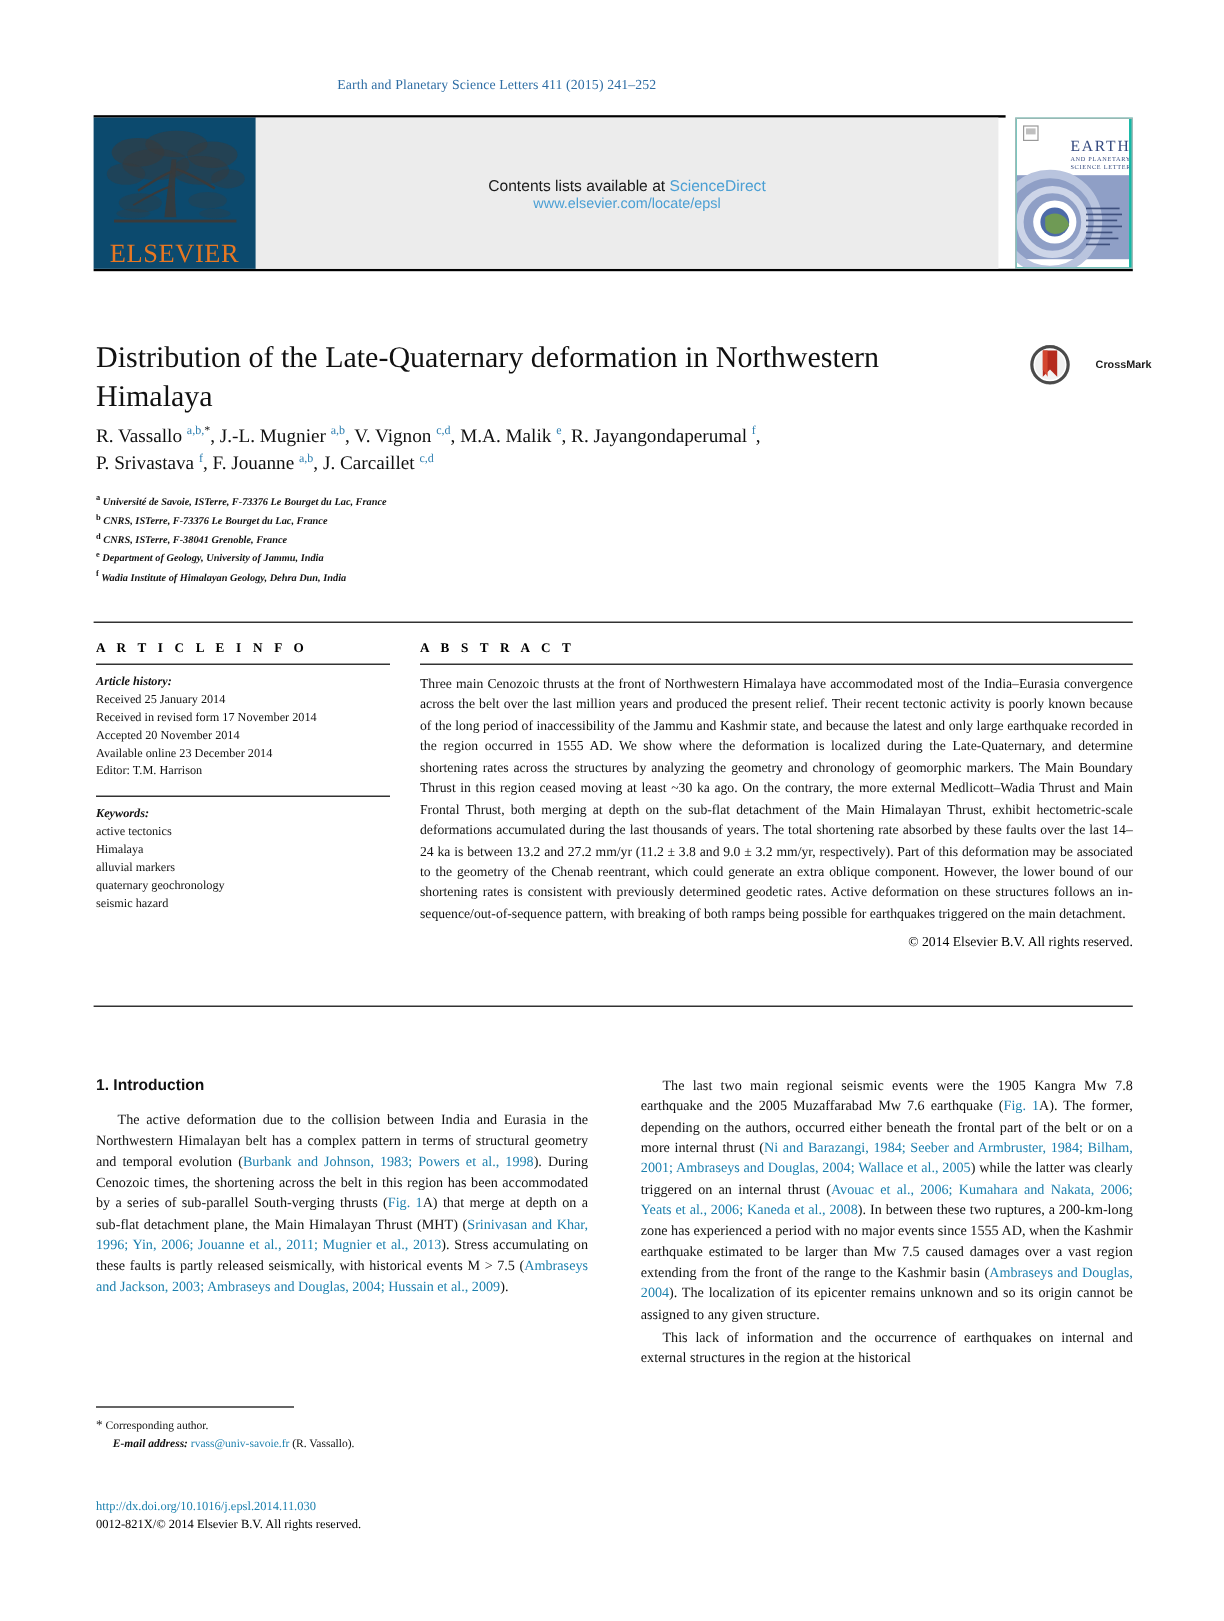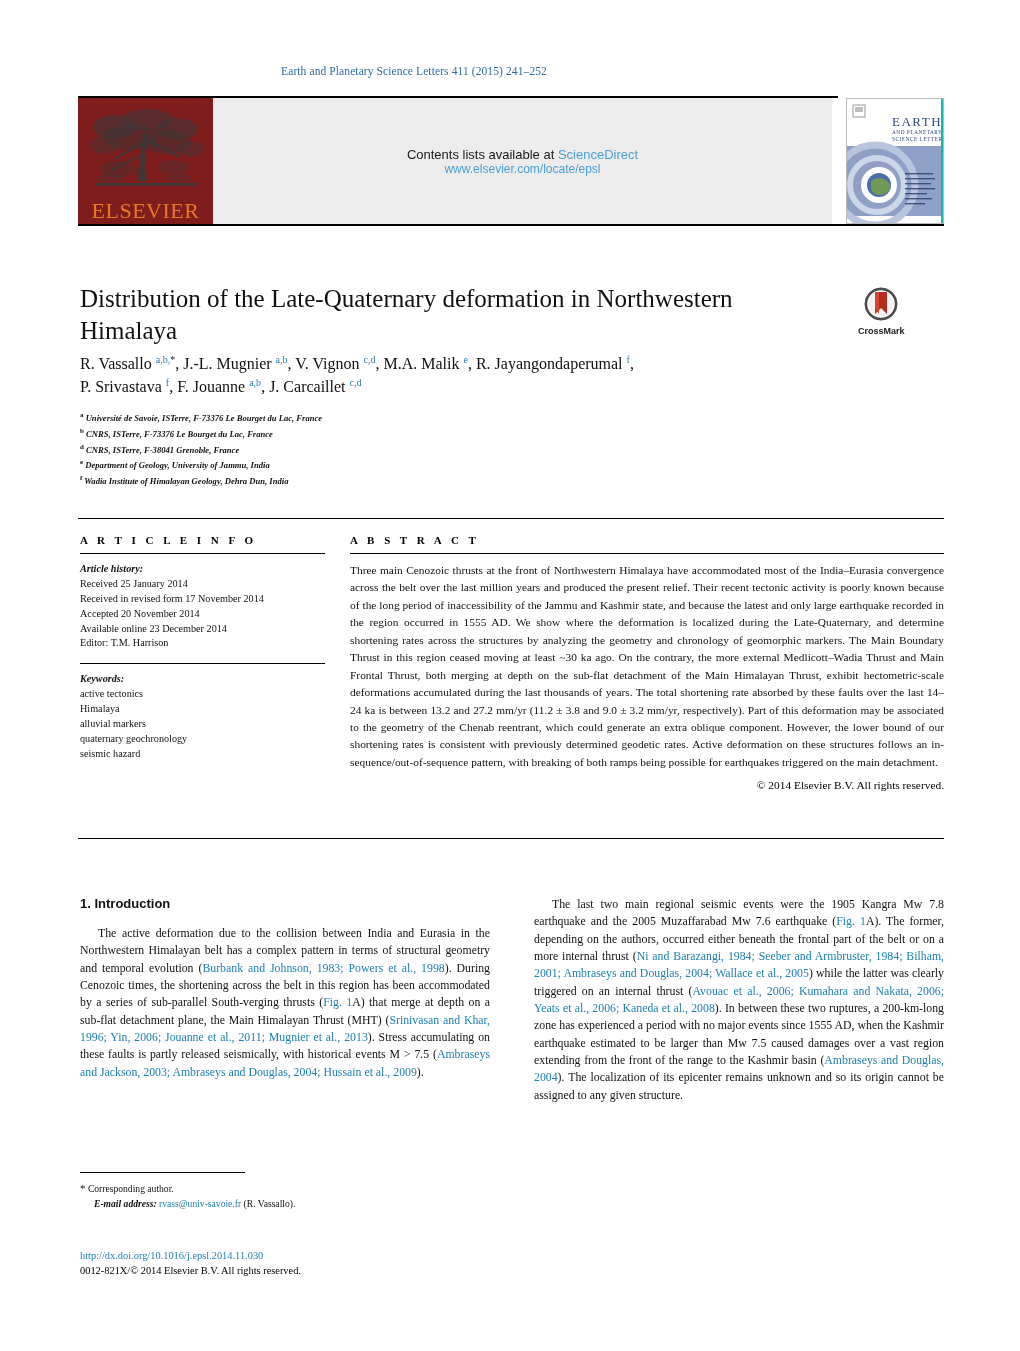--- a/index.html
+++ b/index.html
@@ -51,21 +51,21 @@
   }
   .mast-row {
     display: flex;
     align-items: stretch;
     height: 126px;
   }
   .mast-logo {
     width: 135px;
     flex: 0 0 135px;
     position: relative;
-    background: #7f1d1d;
+    background: #0c4a6e;
     display: flex;
     flex-direction: column;
     justify-content: flex-end;
     align-items: center;
     padding-bottom: 2px;
     box-sizing: border-box;
   }
   .tree-svg { display:block; }
   .elsevier-word {
     font-family: "Liberation Serif", serif;
@@ -125,22 +125,21 @@
     font-size: 25px;
     line-height: 1.28;
     color: #111;
     font-family: "Liberation Serif", serif;
   }
   .crossmark {
     position: absolute;
     left: 858px; top: 287px;
     display: flex;
     align-items: center;
-    gap: 5px;
-    flex-direction: column;
+    gap: 21px;
   }
   .crossmark-label {
     font-family: "Liberation Sans", sans-serif;
     font-size: 9px;
     font-weight: bold;
     color: #1a1a1a;
   }
 
   .authors {
     position: absolute;
@@ -402,20 +401,21 @@
     <div class="abs-copy">© 2014 Elsevier B.V. All rights reserved.</div>
   </div>
 
   <div class="body-cols">
     <div class="col">
       <h2 class="section-head">1. Introduction</h2>
       <p class="para">The active deformation due to the collision between India and Eurasia in the Northwestern Himalayan belt has a complex pattern in terms of structural geometry and temporal evolution (<a class="ref" href="#">Burbank and Johnson, 1983; Powers et al., 1998</a>). During Cenozoic times, the shortening across the belt in this region has been accommodated by a series of sub-parallel South-verging thrusts (<a class="ref" href="#">Fig. 1</a>A) that merge at depth on a sub-flat detachment plane, the Main Himalayan Thrust (MHT) (<a class="ref" href="#">Srinivasan and Khar, 1996; Yin, 2006; Jouanne et al., 2011; Mugnier et al., 2013</a>). Stress accumulating on these faults is partly released seismically, with historical events M &gt; 7.5 (<a class="ref" href="#">Ambraseys and Jackson, 2003; Ambraseys and Douglas, 2004; Hussain et al., 2009</a>).</p>
     </div>
     <div class="col">
       <p class="para">The last two main regional seismic events were the 1905 Kangra Mw 7.8 earthquake and the 2005 Muzaffarabad Mw 7.6 earthquake (<a class="ref" href="#">Fig. 1</a>A). The former, depending on the authors, occurred either beneath the frontal part of the belt or on a more internal thrust (<a class="ref" href="#">Ni and Barazangi, 1984; Seeber and Armbruster, 1984; Bilham, 2001; Ambraseys and Douglas, 2004; Wallace et al., 2005</a>) while the latter was clearly triggered on an internal thrust (<a class="ref" href="#">Avouac et al., 2006; Kumahara and Nakata, 2006; Yeats et al., 2006; Kaneda et al., 2008</a>). In between these two ruptures, a 200-km-long zone has experienced a period with no major events since 1555 AD, when the Kashmir earthquake estimated to be larger than Mw 7.5 caused damages over a vast region extending from the front of the range to the Kashmir basin (<a class="ref" href="#">Ambraseys and Douglas, 2004</a>). The localization of its epicenter remains unknown and so its origin cannot be assigned to any given structure.</p>
+      <p class="para">This lack of information and the occurrence of earthquakes on internal and external structures in the region at the historical</p>
     </div>
   </div>
 
   <div class="footrule"></div>
   <div class="footnote">
     <div>
       <span class="star">*</span>
       <span>Corresponding author.</span>
     </div>
     <div style="margin-left:14px;">

